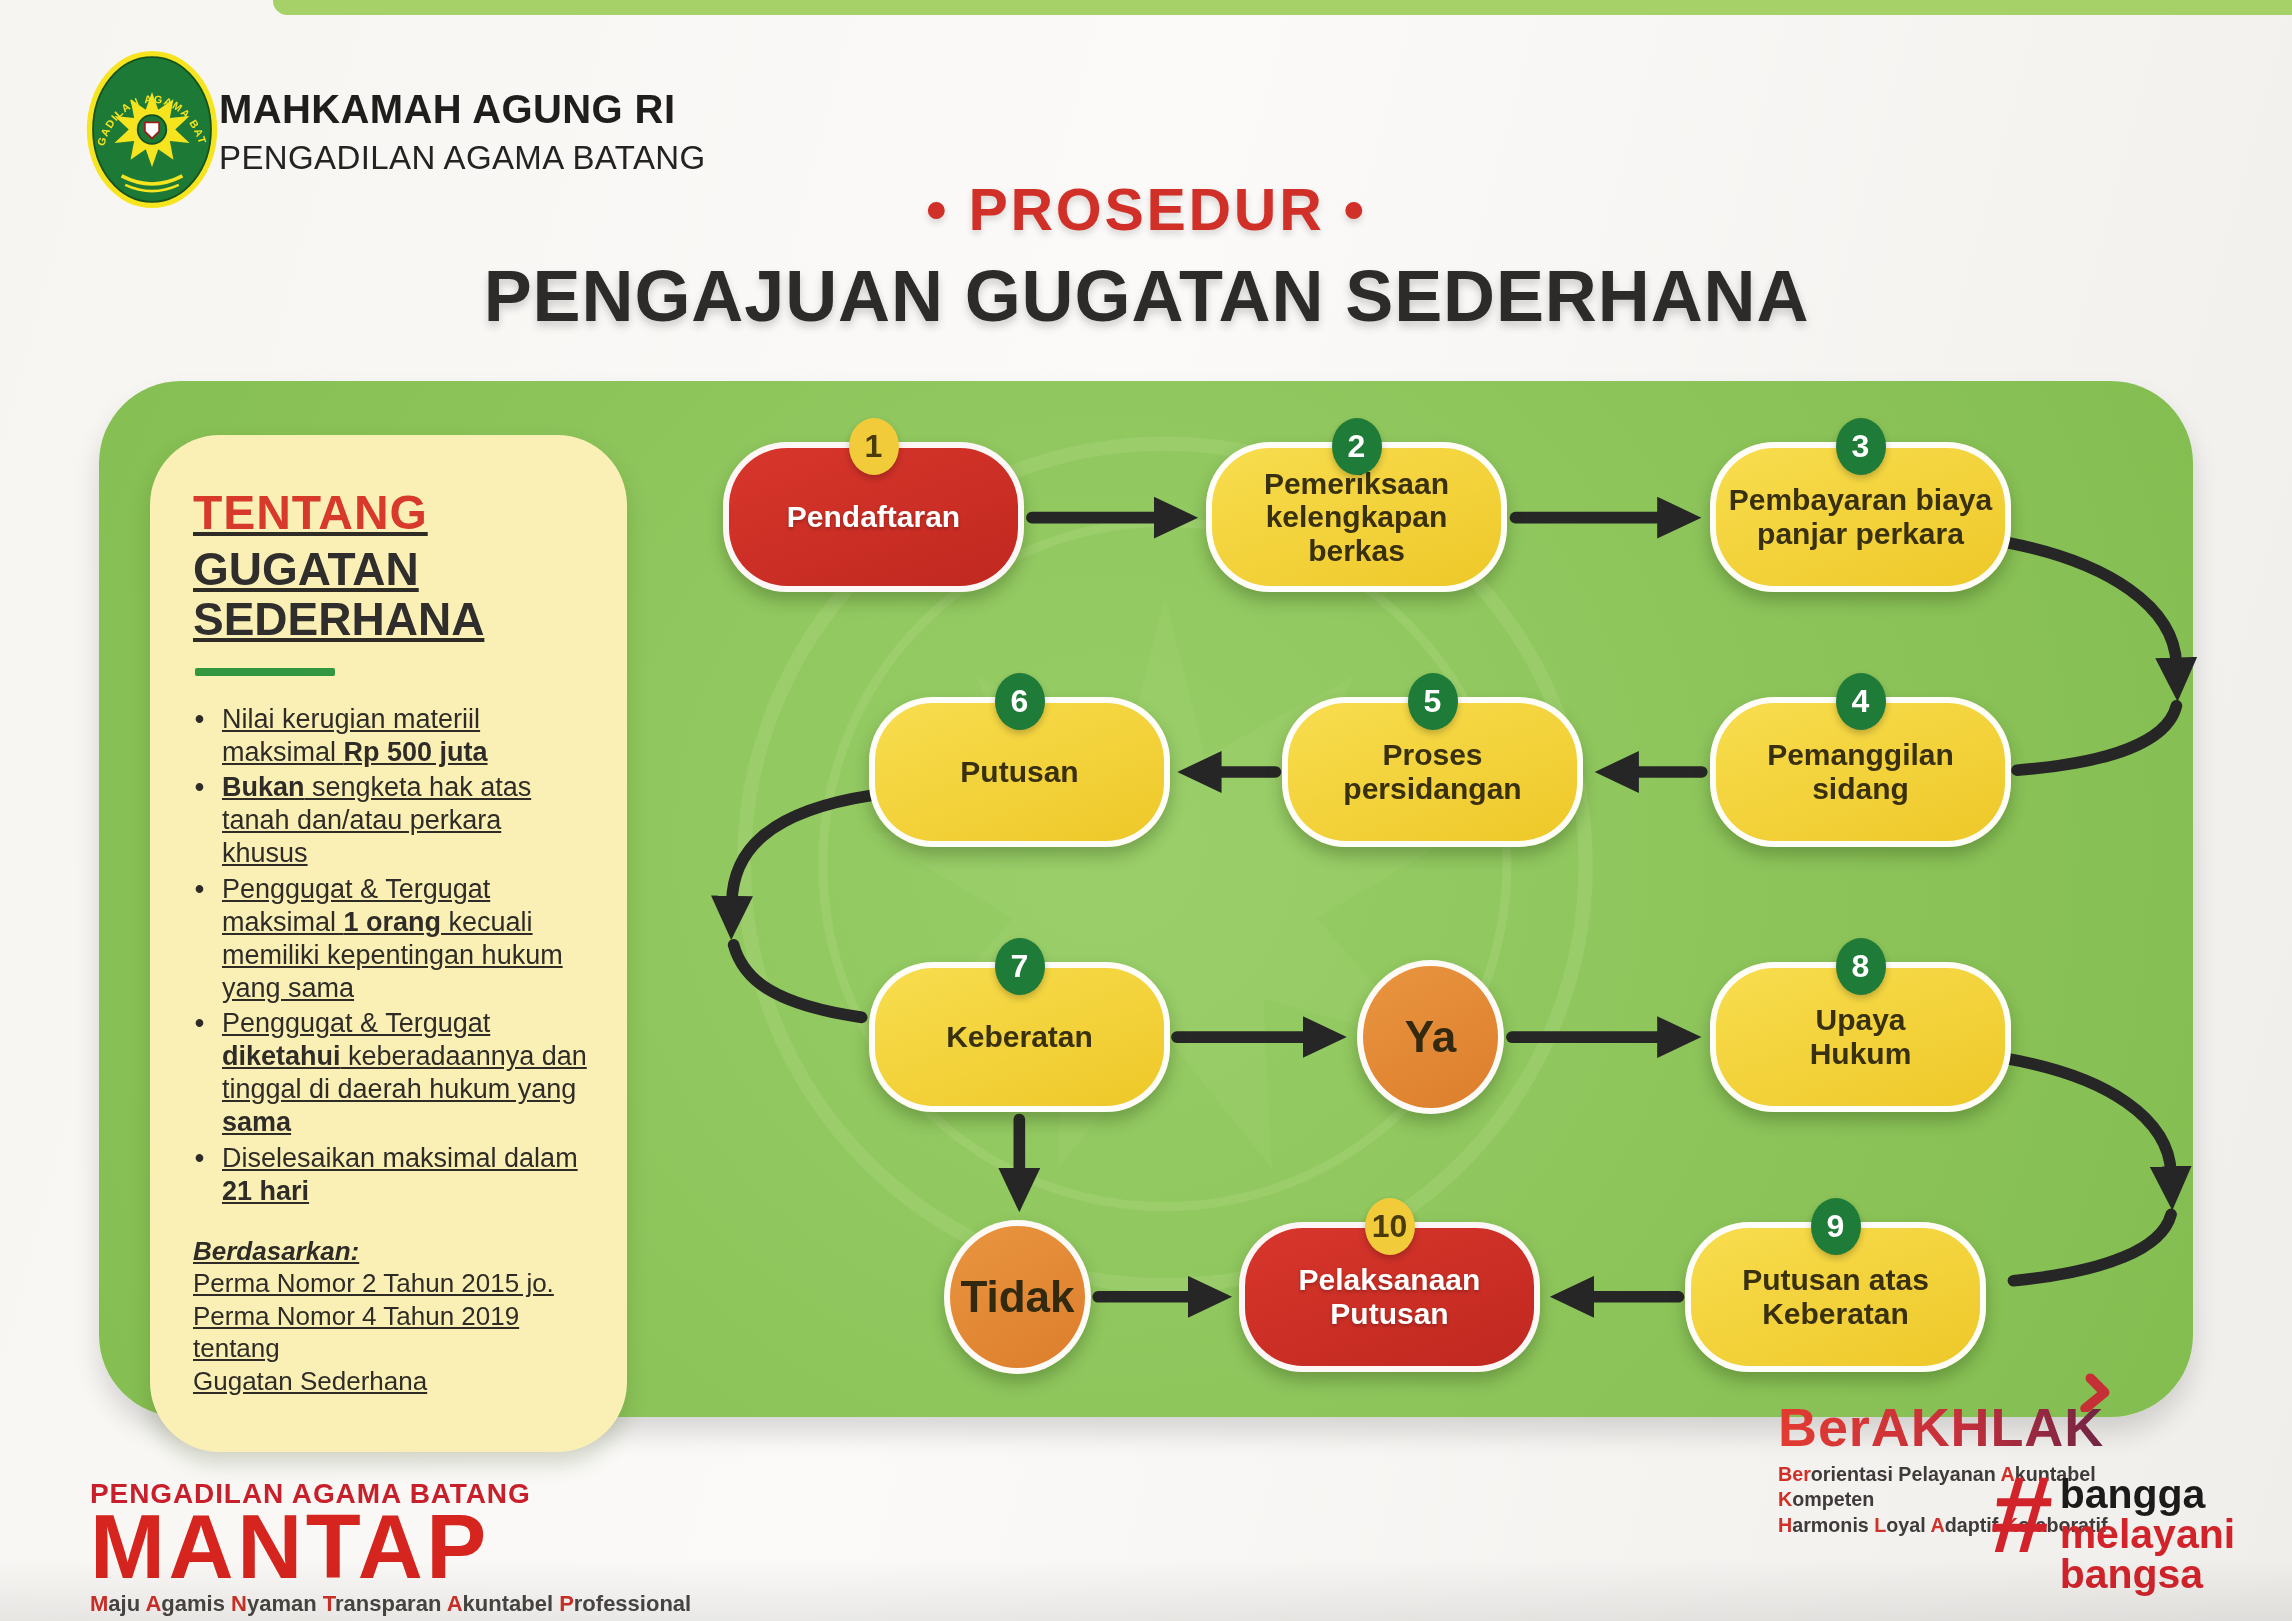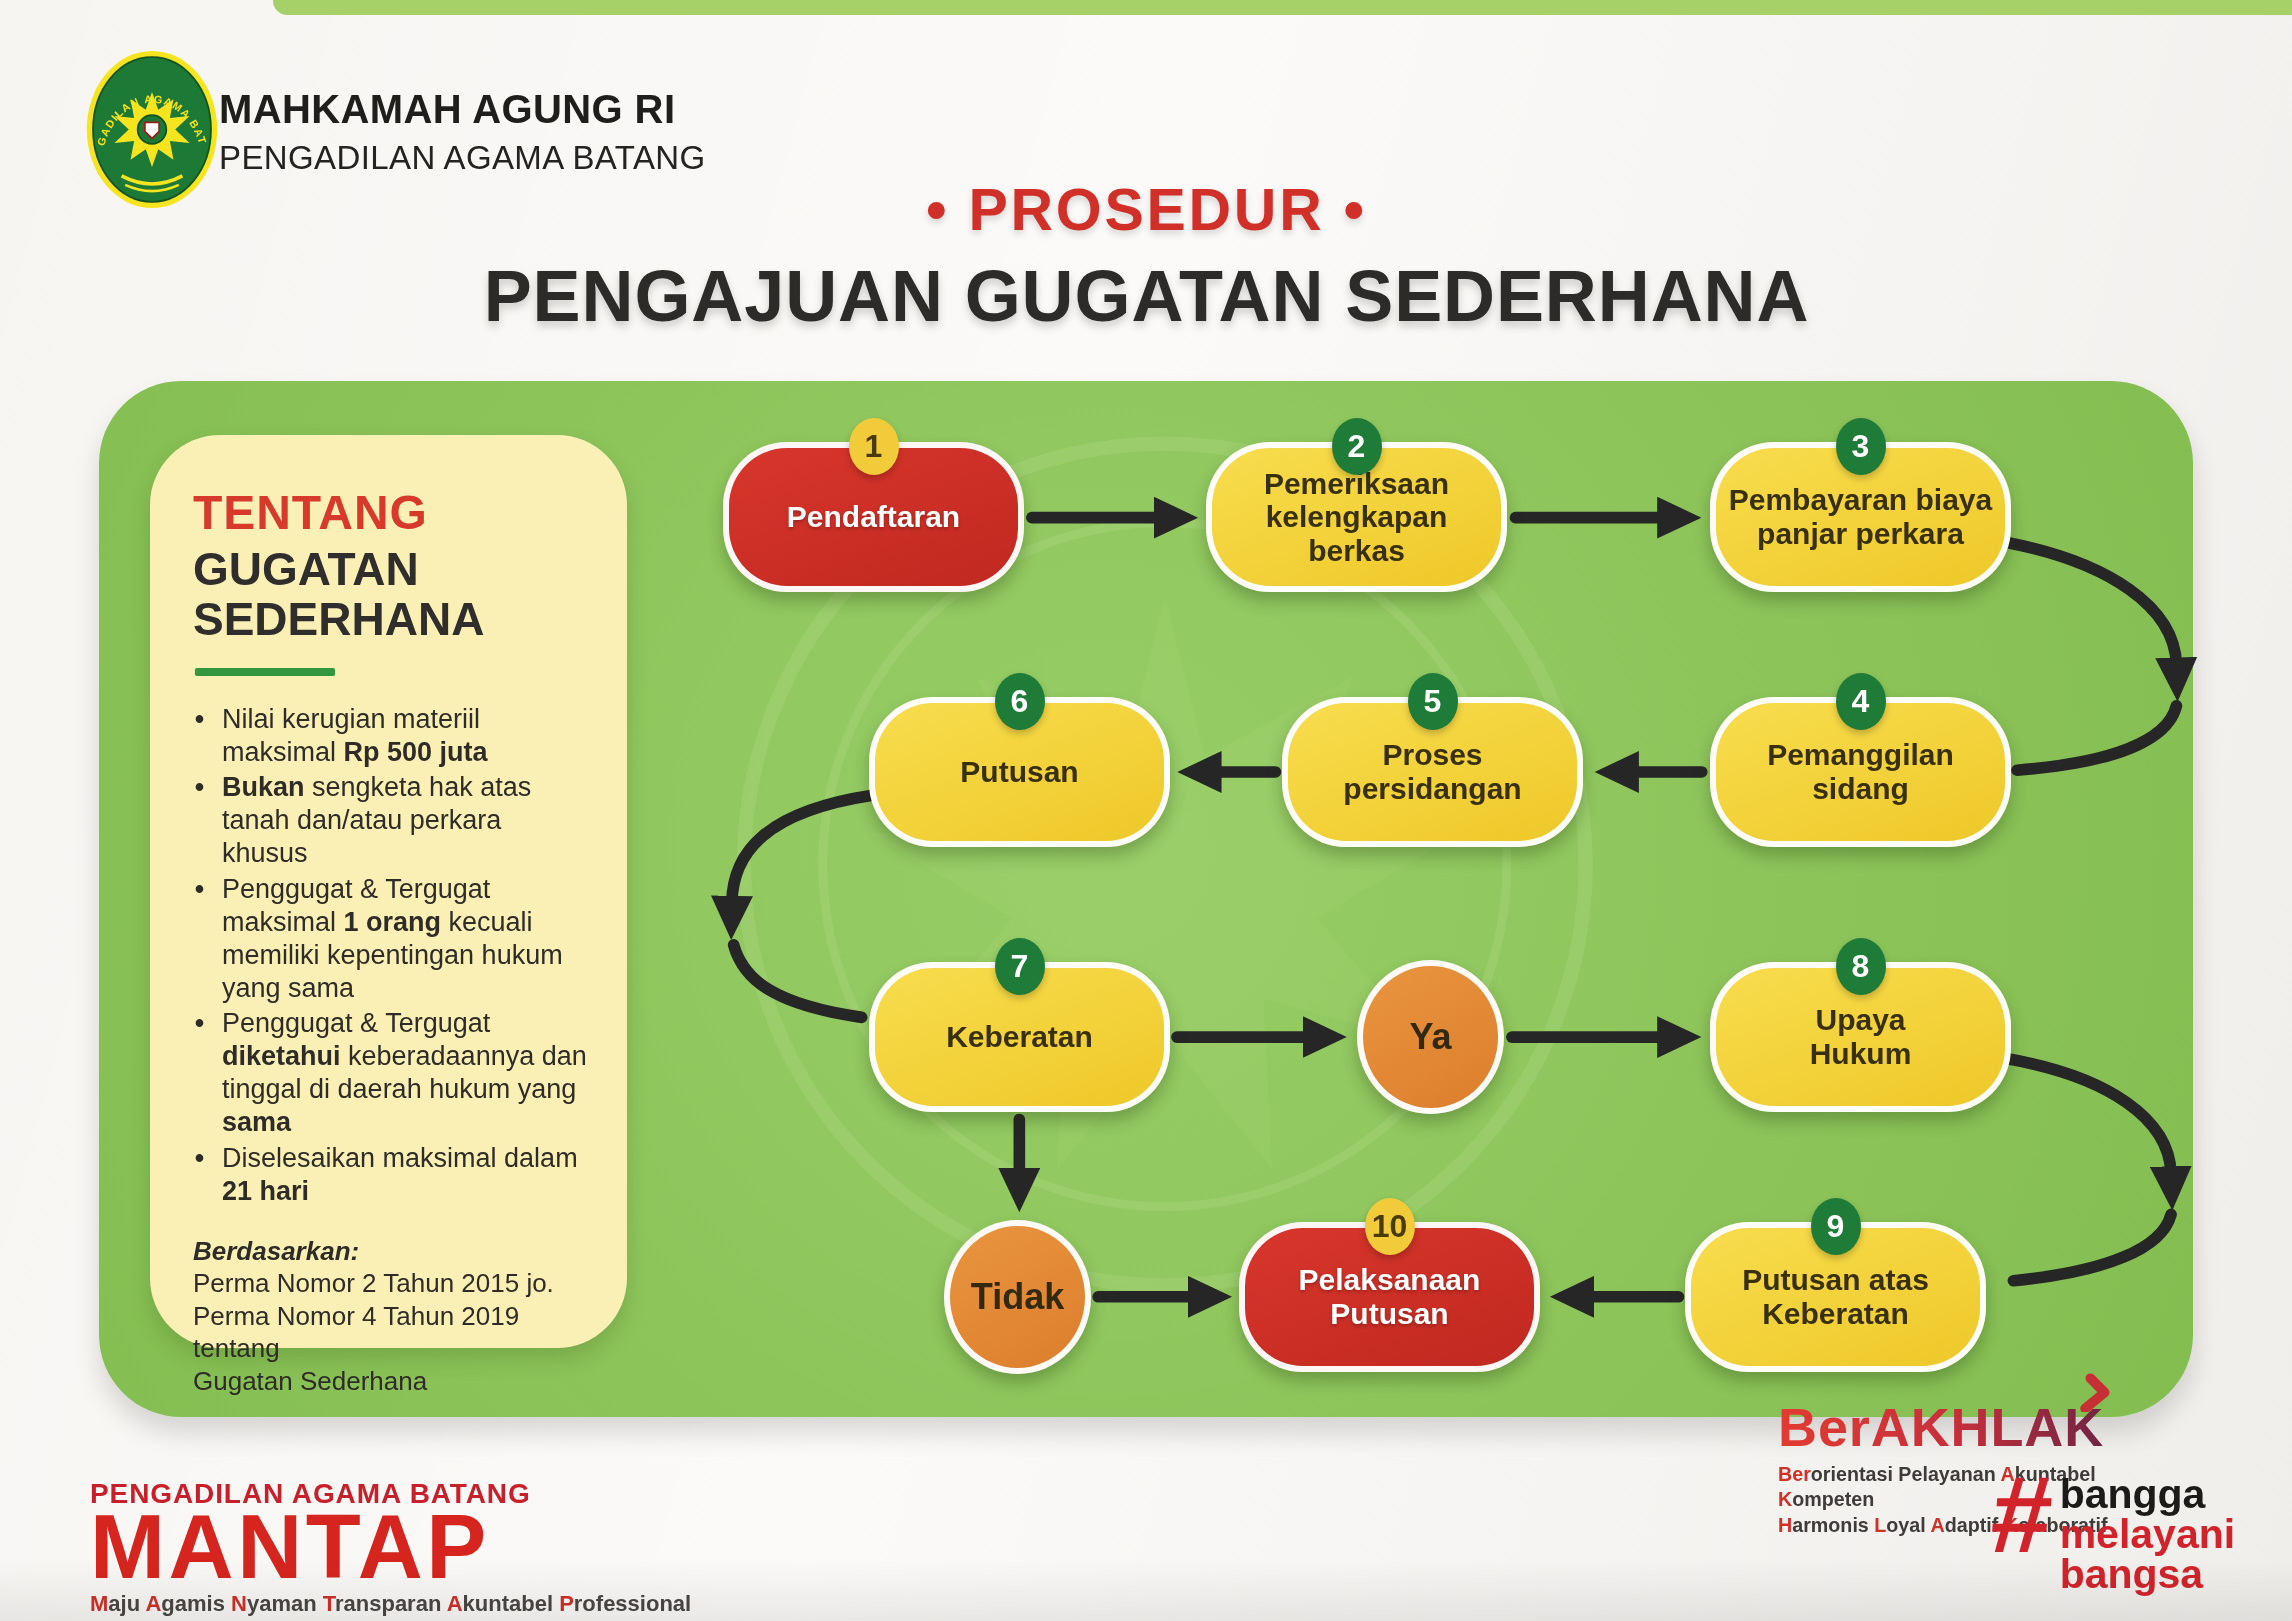--- a/index.html
+++ b/index.html
@@ -35,23 +35,23 @@
   .main-title{font-size:72px;font-weight:bold;color:#2c2b29;letter-spacing:0.9px;margin-top:10.7px;
           text-shadow:0 4.5px 9px rgba(0,0,0,.18);}
 
   
   .panel{position:absolute;left:99px;top:381px;width:2094px;height:1036px;
          background:radial-gradient(circle at 48% 45%,#97cd66 0%,#8ac257 70%,#83bd50 100%);
          border-radius:82px;box-shadow:0 16px 27px rgba(0,0,0,.14);}
   .watermark{position:absolute;left:0;top:0;width:100%;height:100%;pointer-events:none;}
 
   
-  .about{position:absolute;left:51px;top:54px;width:477px;height:913px;background:var(--cream);
+  .about{position:absolute;left:51px;top:54px;width:477px;height:1017px;background:var(--cream);
          border-radius:70px;box-shadow:0 10.7px 21.5px rgba(50,70,15,.20);
-         padding:50px 36px 0 43px;box-sizing:border-box;color:#2f2c27;}
+         padding:50px 36px 0 43px;box-sizing:border-box;color:#2f2c27;text-decoration:underline;}
   .about-title-red{font-size:48px;font-weight:bold;color:#d73a2b;letter-spacing:0.9px;}
   .about-title-dark{font-size:46px;font-weight:bold;color:#2f2e2c;line-height:1.08;width:331px;margin-top:5.4px;}
   .about-rule{width:140px;height:8px;background:#33973f;border-radius:1.8px;margin:23px 0 27px 1.8px;}
   .about-bullets{list-style:none;margin:0;padding:0;font-size:27px;line-height:1.22;}
   .about-bullets li{position:relative;padding-left:29px;margin-bottom:2.7px;}
   .about-bullets li::before{content:"•";position:absolute;left:1.8px;top:0;font-weight:bold;}
   .seg-b{font-weight:bold;}
   .seg-r{color:var(--red);}
   .basis{margin-top:27px;font-size:26px;line-height:1.25;}
   .basis-label{font-style:italic;font-weight:bold;}
@@ -69,21 +69,21 @@
   .badge{position:absolute;top:-30px;left:50%;transform:translateX(-50%);
          width:50px;height:57px;border-radius:50%;display:flex;align-items:center;justify-content:center;
          font-size:32px;font-weight:bold;box-shadow:0 3.6px 7.2px rgba(0,0,0,.22);}
   .badge.green{background:var(--badge-green);color:#ffffff;}
   .badge.gold{background:var(--badge-yellow);color:#4a3b0d;}
 
   .decision{position:absolute;width:147px;height:154px;border-radius:50%;
             border:6.3px solid rgba(255,255,255,.96);box-sizing:border-box;
             background:linear-gradient(150deg,#e9953f 0%,#dd7e2d 100%);
             display:flex;align-items:center;justify-content:center;
-            font-size:36px;font-weight:bold;color:#33290f;
+            font-size:44px;font-weight:bold;color:#33290f;
             box-shadow:0 9px 16px rgba(25,45,8,.28);}
 
   
   .n1{left:723px;top:442px;}  .n2{left:1206px;top:442px;} .n3{left:1710px;top:442px;}
   .n4{left:1710px;top:697px;} .n5{left:1282px;top:697px;} .n6{left:869px;top:697px;}
   .n7{left:869px;top:962px;} .n8{left:1710px;top:962px;}
   .n9{left:1685px;top:1222px;}.n10{left:1239px;top:1222px;}
   .dYa{left:1357px;top:960px;} .dTidak{left:944px;top:1220px;}
 
   .connectors{position:absolute;left:0;top:0;width:2293px;height:1621px;pointer-events:none;}

